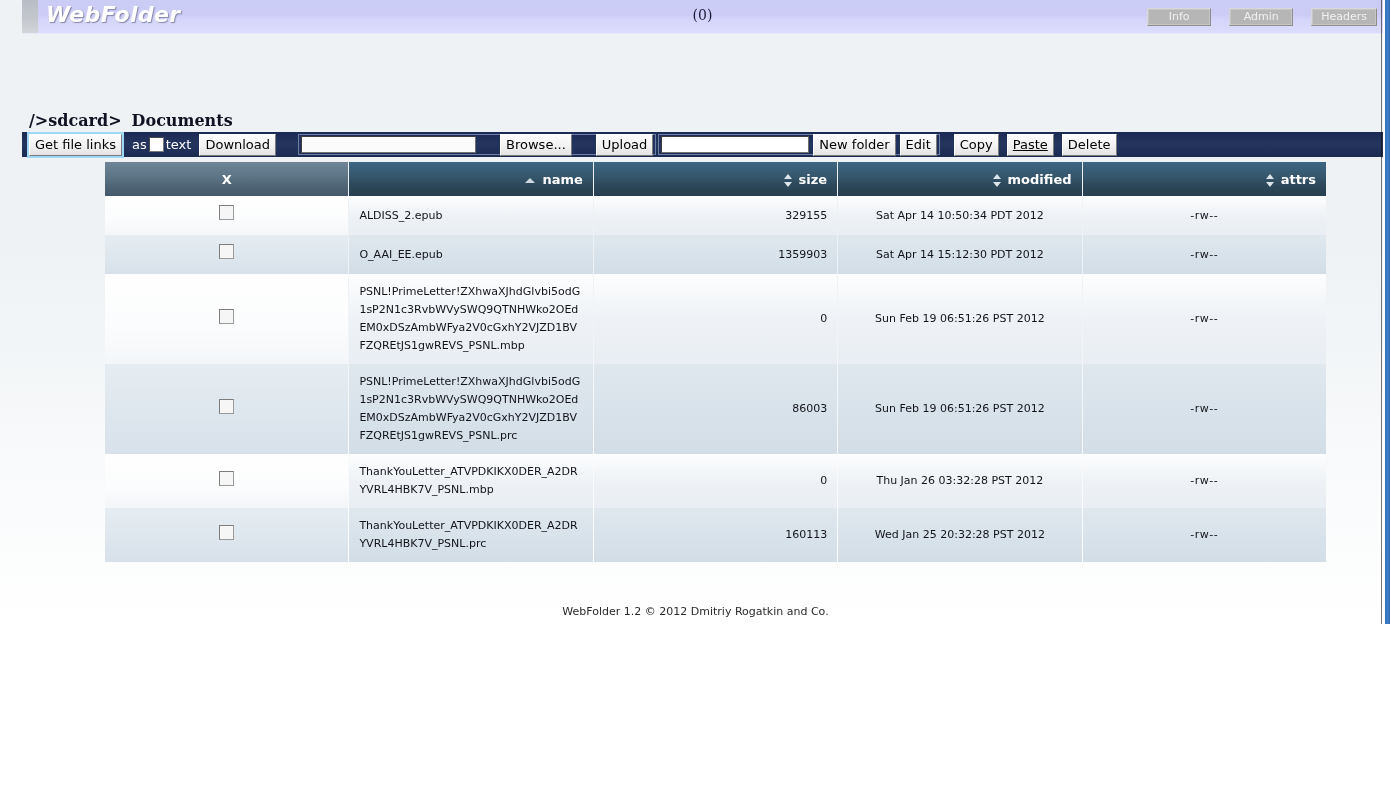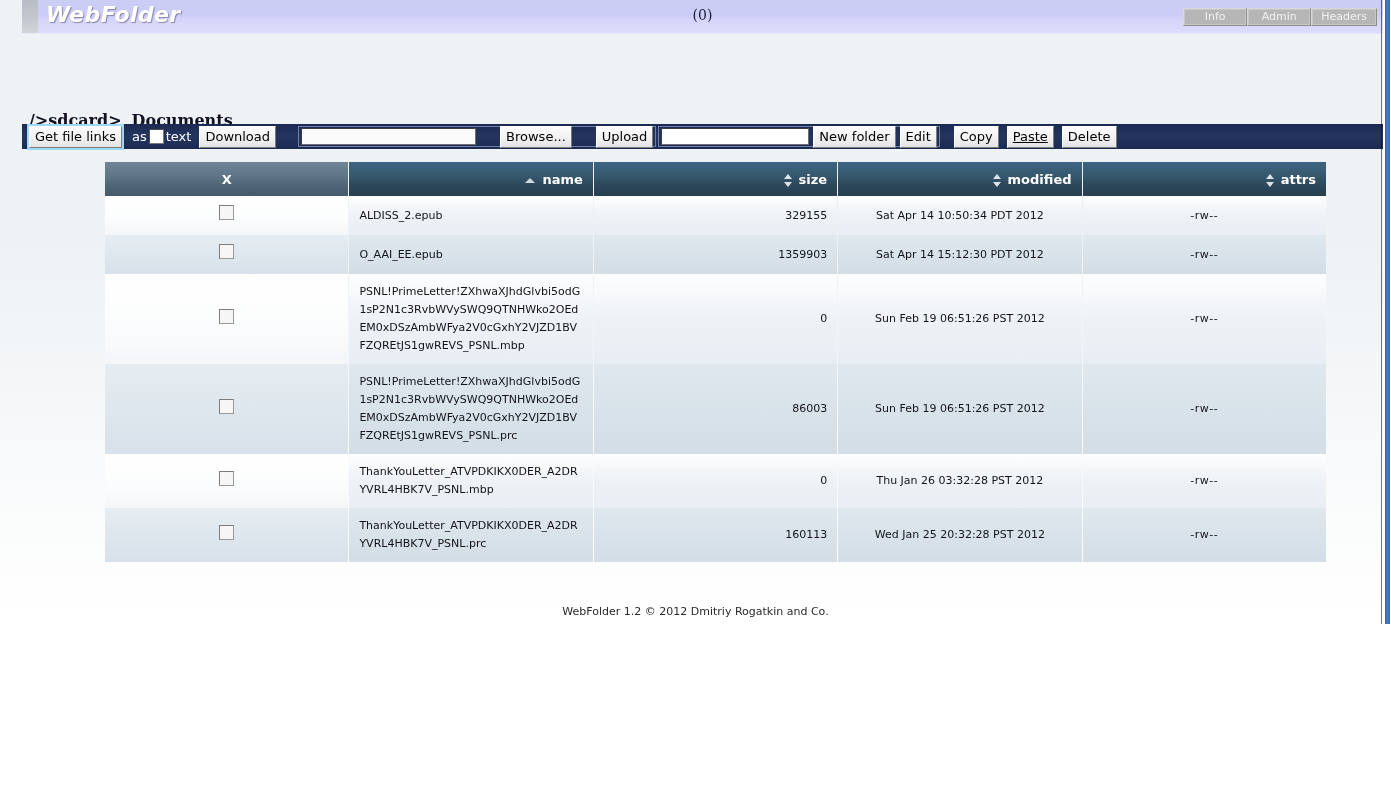--- a/index.html
+++ b/index.html
@@ -60,21 +60,21 @@
     text-align: center;
     font-family: "DejaVu Serif", "Liberation Serif", serif;
     font-size: 14px;
     color: #1c1c3a;
   }
   .topbtns {
     position: absolute;
     right: 6px;
     top: 8px;
     display: flex;
-    gap: 0;
+    gap: 18px;
   }
   .topbtn {
     display: inline-block;
     min-width: 44px;
     padding: 1px 9px 2px 9px;
     font-size: 11px;
     line-height: 13px;
     text-align: center;
     color: #f1f1f1;
     background: #b6b6b6;
@@ -98,21 +98,21 @@
     color: #111122;
     white-space: nowrap;
   }
   .breadcrumb .crumb-sep { margin-right: 2px; }
   .breadcrumb .crumb-cur { margin-left: 8px; }
 
   
   .toolbar {
     position: absolute;
     left: 22px;
-    top: 124px;
+    top: 132px;
     width: 1361px;
     height: 25px;
     background: linear-gradient(to bottom, #1b2a52 0%, #24355f 48%, #1b2a52 100%);
     display: flex;
     align-items: center;
     padding: 0;
     box-sizing: border-box;
   }
 
   .btn {

